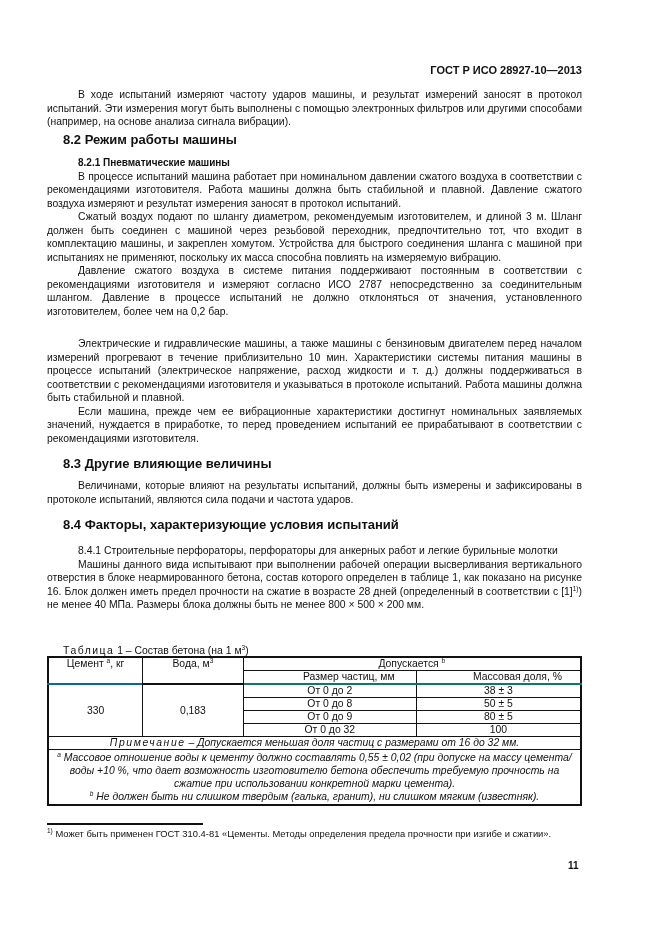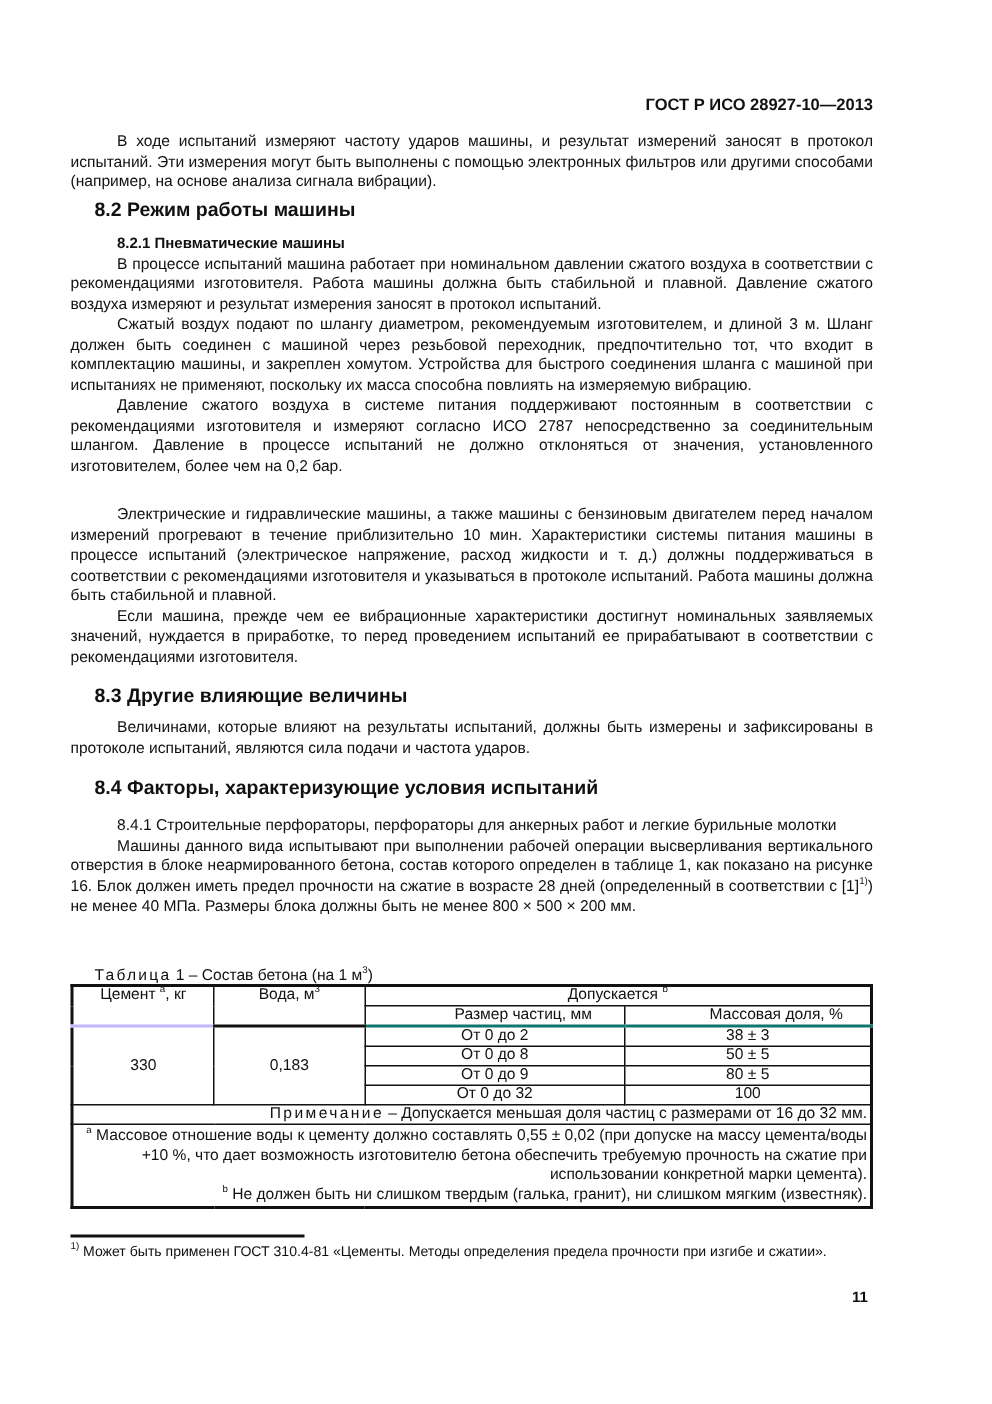--- a/index.html
+++ b/index.html
@@ -12,21 +12,21 @@
   p.noind { text-indent: 0; }
   h2 { margin: 0; font-size: 13px; font-weight: bold; padding-left: 16px; }
   h3 { margin: 0; font-size: 10px; font-weight: bold; padding-left: 31px; line-height: 13.5px; }
   sup { font-size: 6.5px; line-height: 0; }
   .caption { font-size: 10.4px; padding-left: 16px; }
   .caption .sp { letter-spacing: 1.5px; }
   table { border-collapse: collapse; width: 535px; font-size: 10.4px; }
   td, th { border: 1px solid #111; font-weight: normal; text-align: center; padding: 0 2px; height: 12px; line-height: 12px; }
   tr.thick td, tr.thick th { border-bottom: 2px solid #0f766e; padding-left: 40px; }
   table { border: 2px solid #111; }
-  td.note { text-align: right; }
+  td.note { text-align: center; font-style: italic; }
   .sp2 { letter-spacing: 1.6px; }
   .fnline { position: absolute; left: 47px; top: 823px; width: 156px; height: 2px; background: #111; }
   .fn { position: absolute; left: 47px; top: 827px; width: 535px; font-size: 9.4px; line-height: 13px; text-align: justify; }
   .pnum { position: absolute; left: 568px; top: 860px; font-size: 10px; font-weight: bold; }
 </style>
 </head>
 <body>
 
 <div class="page">
 
@@ -79,21 +79,21 @@
           <tr>
         <th rowspan="2" style="vertical-align:top;"><span>Цемент </span><sup>a</sup><span>, кг</span></th>
         <th rowspan="2" style="vertical-align:top; border-bottom:2px solid #111;"><span>Вода, м</span><sup>3</sup></th>
         <th colspan="2"><span>Допускается </span><sup>b</sup></th>
       </tr>
       <tr class="thick">
         <th>Размер частиц, мм</th>
         <th>Массовая доля, %</th>
       </tr>
       <tr>
-        <td rowspan="4" style="border-top:2px solid #c4b5fd;">330</td>
+        <td rowspan="4" style="border-top:2px solid #0369a1;">330</td>
         <td rowspan="4" style="border-top:2px solid #111;">0,183</td>
         <td>От 0 до 2</td>
         <td>38 ± 3</td>
       </tr>
       <tr>
         <td>От 0 до 8</td>
         <td>50 ± 5</td>
       </tr>
       <tr>
         <td>От 0 до 9</td>

